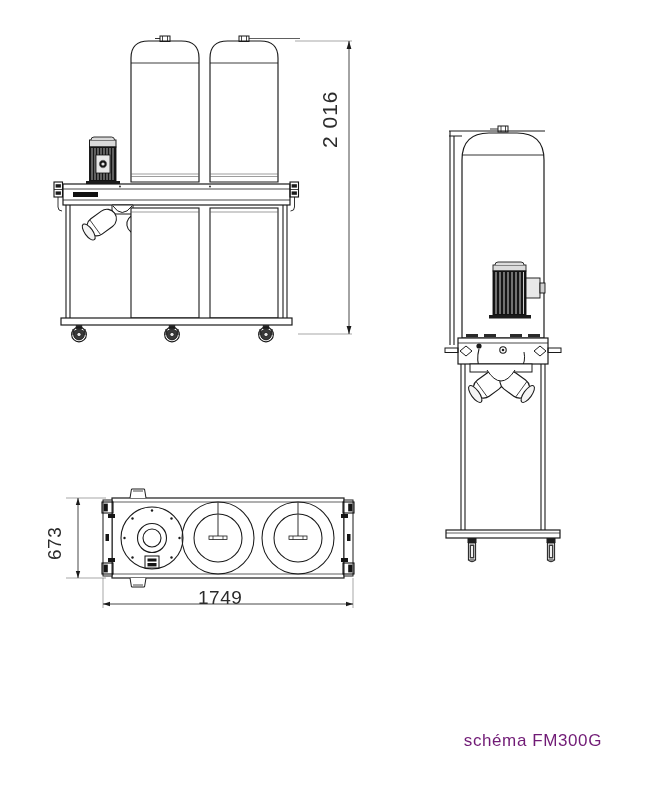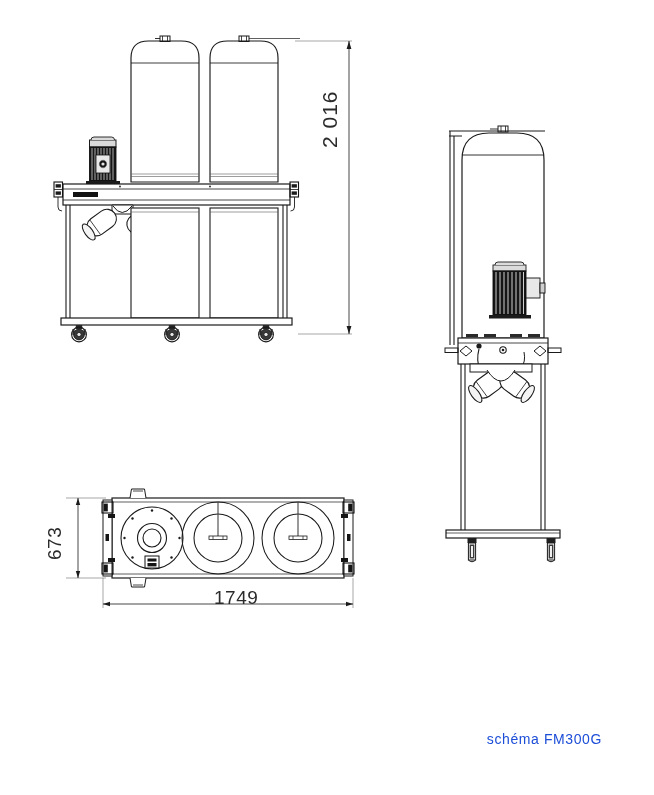--- a/index.html
+++ b/index.html
@@ -6,23 +6,23 @@
   body{width:654px;height:795px;position:relative;overflow:hidden;
        font-family:"Liberation Sans",sans-serif;color:#1a1a1a;}
   .stage{position:absolute;left:0;top:0;width:654px;height:795px;}
   svg.draw{position:absolute;left:0;top:0;width:654px;height:795px;}
   .dimtext{position:absolute;font-family:"Liberation Sans",sans-serif;
            color:#2b2b2b;white-space:nowrap;}
   #dim-height-text{left:318px;top:148px;font-size:21px;letter-spacing:1px;
            transform:rotate(-90deg);transform-origin:left top;}
   #dim-depth-text{left:44px;top:560px;font-size:19px;letter-spacing:0.5px;
            transform:rotate(-90deg);transform-origin:left top;}
-  #dim-length-text{left:198px;top:587px;font-size:19px;letter-spacing:0.5px;margin-left:16px;}
-  #caption-text{position:absolute;right:52px;top:731px;font-size:14px;
-           letter-spacing:0.6px;color:#1d4ed8;}
+  #dim-length-text{left:198px;top:587px;font-size:19px;letter-spacing:0.5px;}
+  #caption-text{position:absolute;right:52px;top:731px;font-size:17px;
+           letter-spacing:0.6px;color:#701a75;}
 </style>
 </head>
 <body>
 
 <div class="stage">
 
 <svg class="draw" viewBox="0 0 654 795">
   <defs>
     <g id="caster-front">
       <rect x="-3.2" y="0" width="6.4" height="4" fill="#2a2a2a"></rect>

